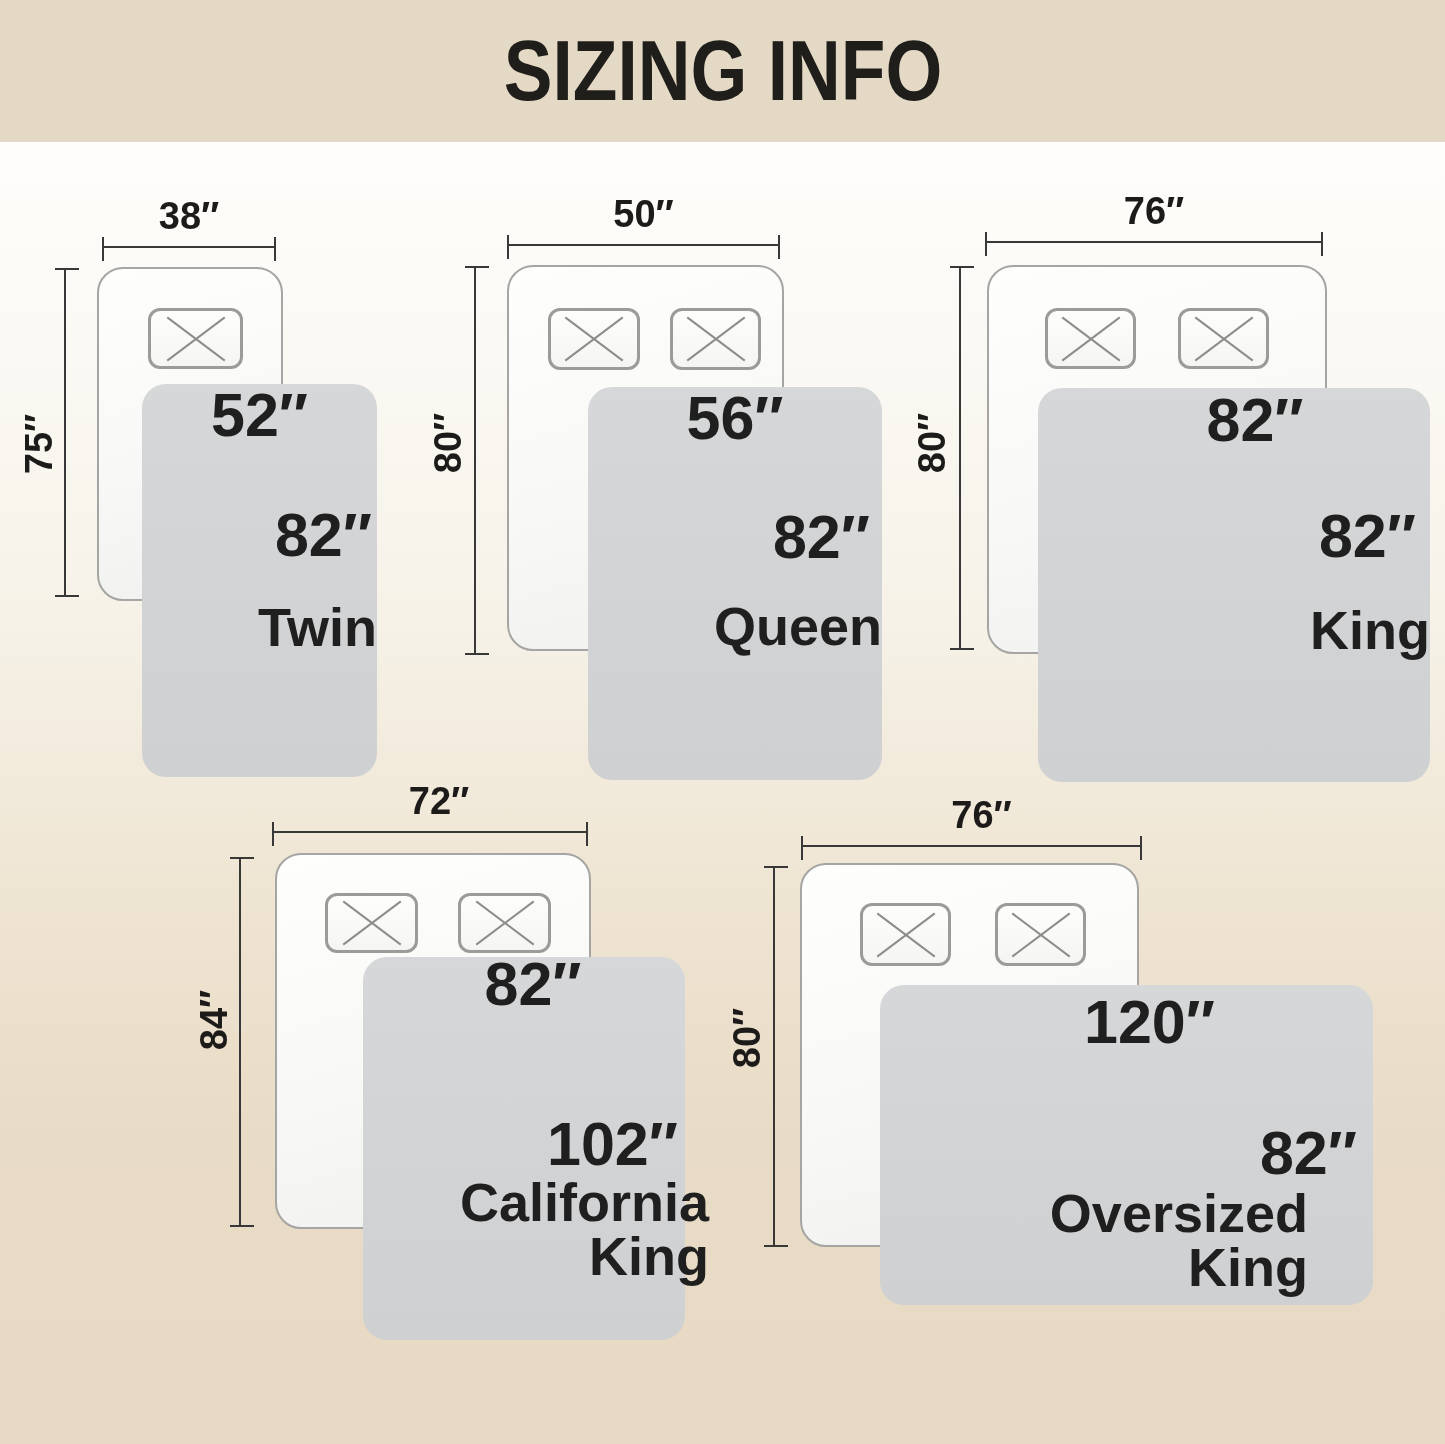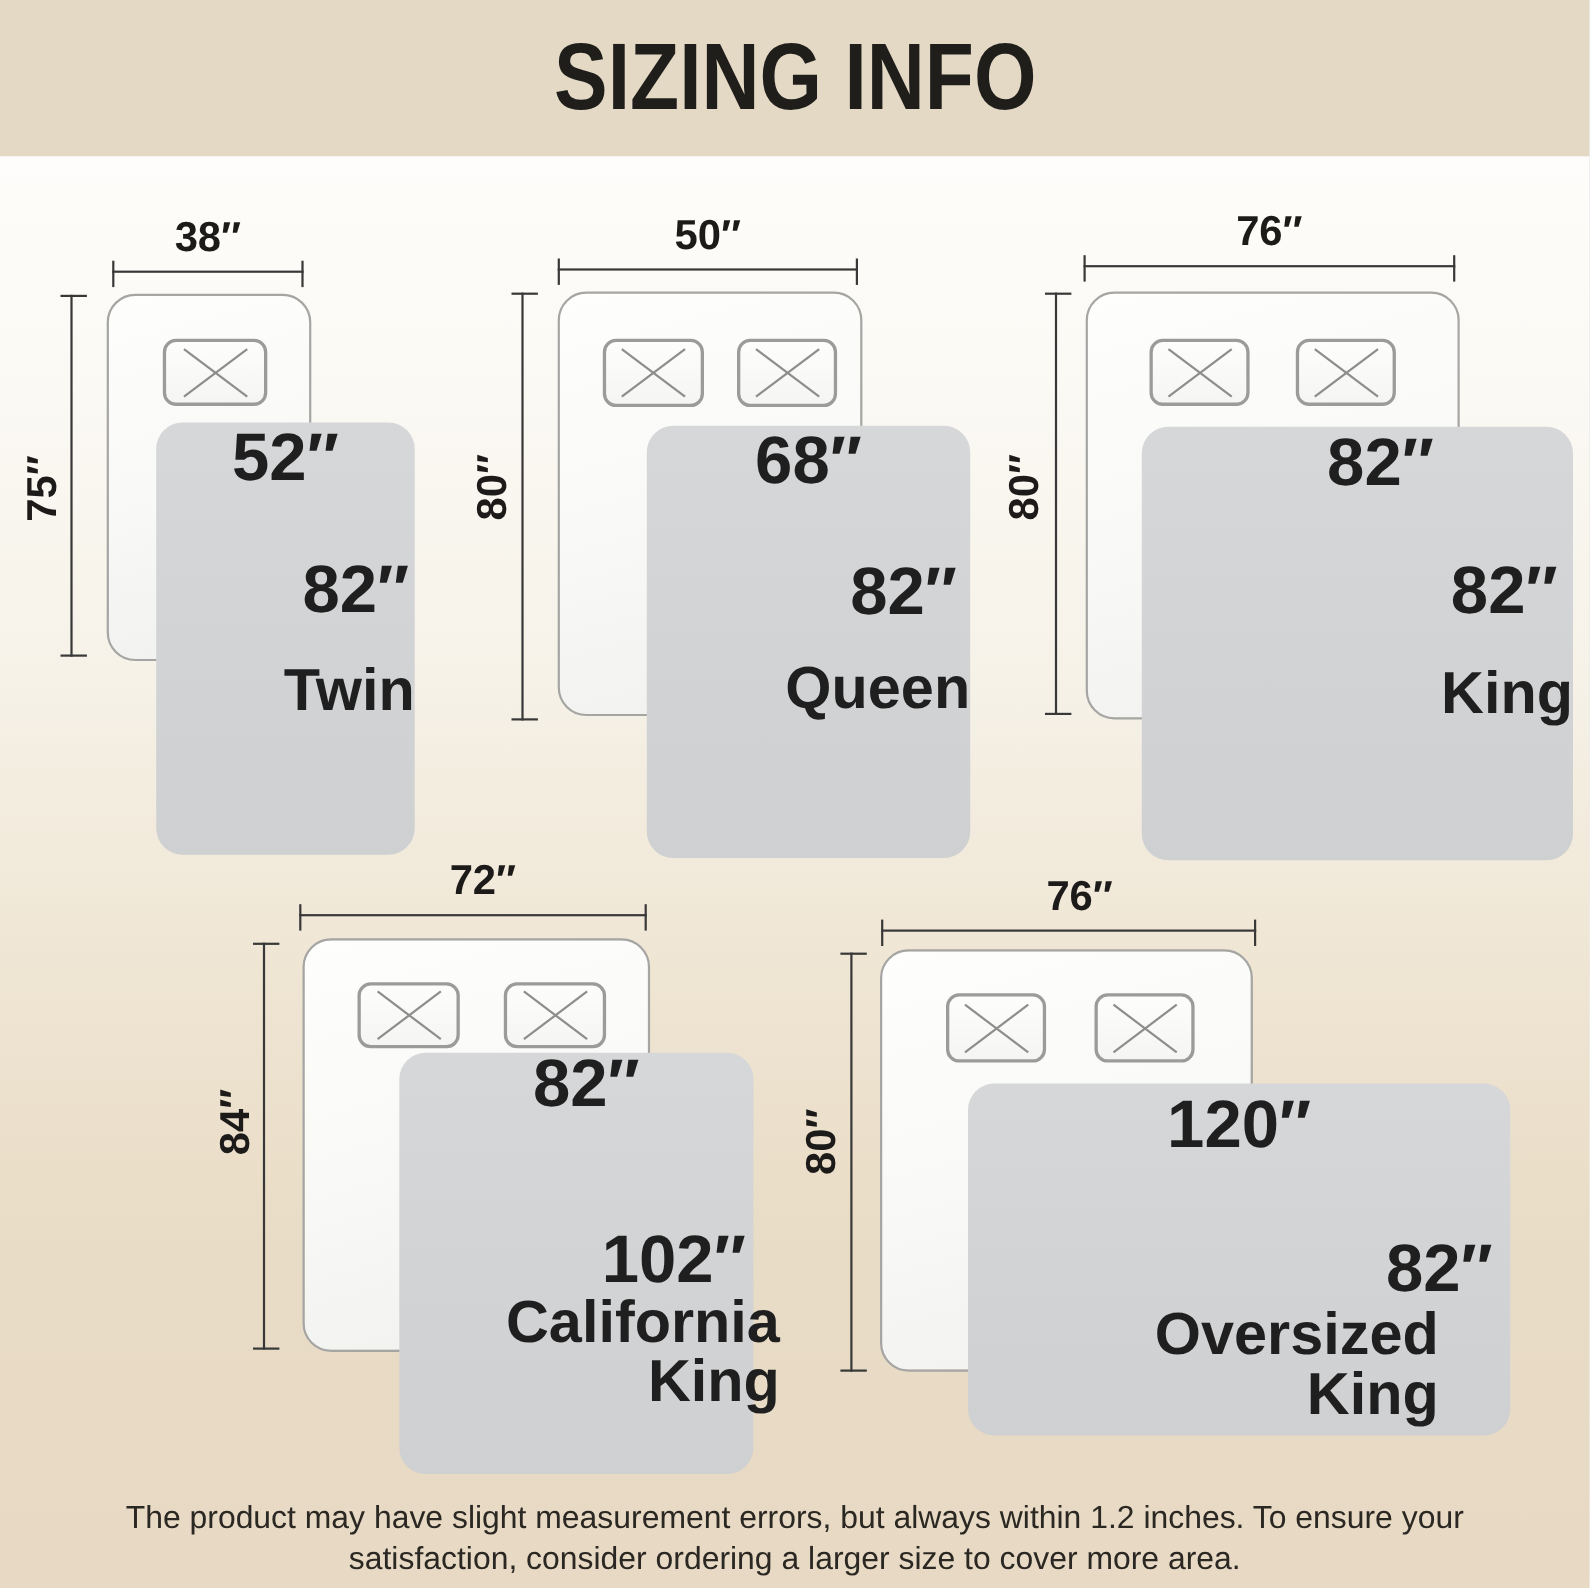--- a/index.html
+++ b/index.html
@@ -94,21 +94,21 @@
 
   
   .g4 .dim-h{left:801px;top:845px;width:341px;}
   .g4 .dlabel-h{left:811px;top:792px;width:341px;}
   .g4 .dim-v{left:773px;top:866px;height:381px;}
   .g4 .dlabel-v{left:687px;top:1013px;}
   .g4 .bed{left:800px;top:863px;width:335px;height:380px;}
   .g4 .p1{left:860px;top:903px;width:85px;height:57px;}
   .g4 .p2{left:995px;top:903px;width:85px;height:57px;}
   .g4 .blanket{left:880px;top:985px;width:493px;height:320px;}
-  .g4 .bw{left:880px;top:994px;width:493px;}
+  .g4 .bw{left:880px;top:994px;width:493px;padding-left:23px;}
   .g4 .bl{left:880px;top:1125px;width:477px;}
   .g4 .bname{left:948px;top:1186px;width:360px;}
 </style>
 </head>
 <body>
 
 <div class="page">
   <div class="canvas-bg"></div>
 
   <div class="header">
@@ -136,21 +136,21 @@
     <div class="dim-v"></div>
     <div class="dlabel dlabel-v">80″</div>
     <div class="bed"></div>
     <div class="pillow p1">
         <span class="px"></span>
       </div>
     <div class="pillow p2">
         <span class="px"></span>
       </div>
     <div class="blanket"></div>
-    <div class="blabel c bw">68″</div>
+    <div class="blabel c bw">56″</div>
     <div class="blabel r bl">82″</div>
     <div class="bname">Queen</div>
   </div>
 
   <div class="g2">
     <div class="dim-h"></div>
     <div class="dlabel dlabel-h">76″</div>
     <div class="dim-v"></div>
     <div class="dlabel dlabel-v">80″</div>
     <div class="bed"></div>
@@ -195,17 +195,13 @@
       </div>
     <div class="pillow p2">
         <span class="px"></span>
       </div>
     <div class="blanket"></div>
     <div class="blabel c bw">120″</div>
     <div class="blabel r bl">82″</div>
     <div class="bname">Oversized King</div>
   </div>
 
-  <div class="footer">
-    <span style="display:block">The product may have slight measurement errors, but always within 1.2 inches. To ensure your</span>
-    <span style="display:block">satisfaction, consider ordering a larger size to cover more area.</span>
-  </div>
 </div>
 
 </body></html>

